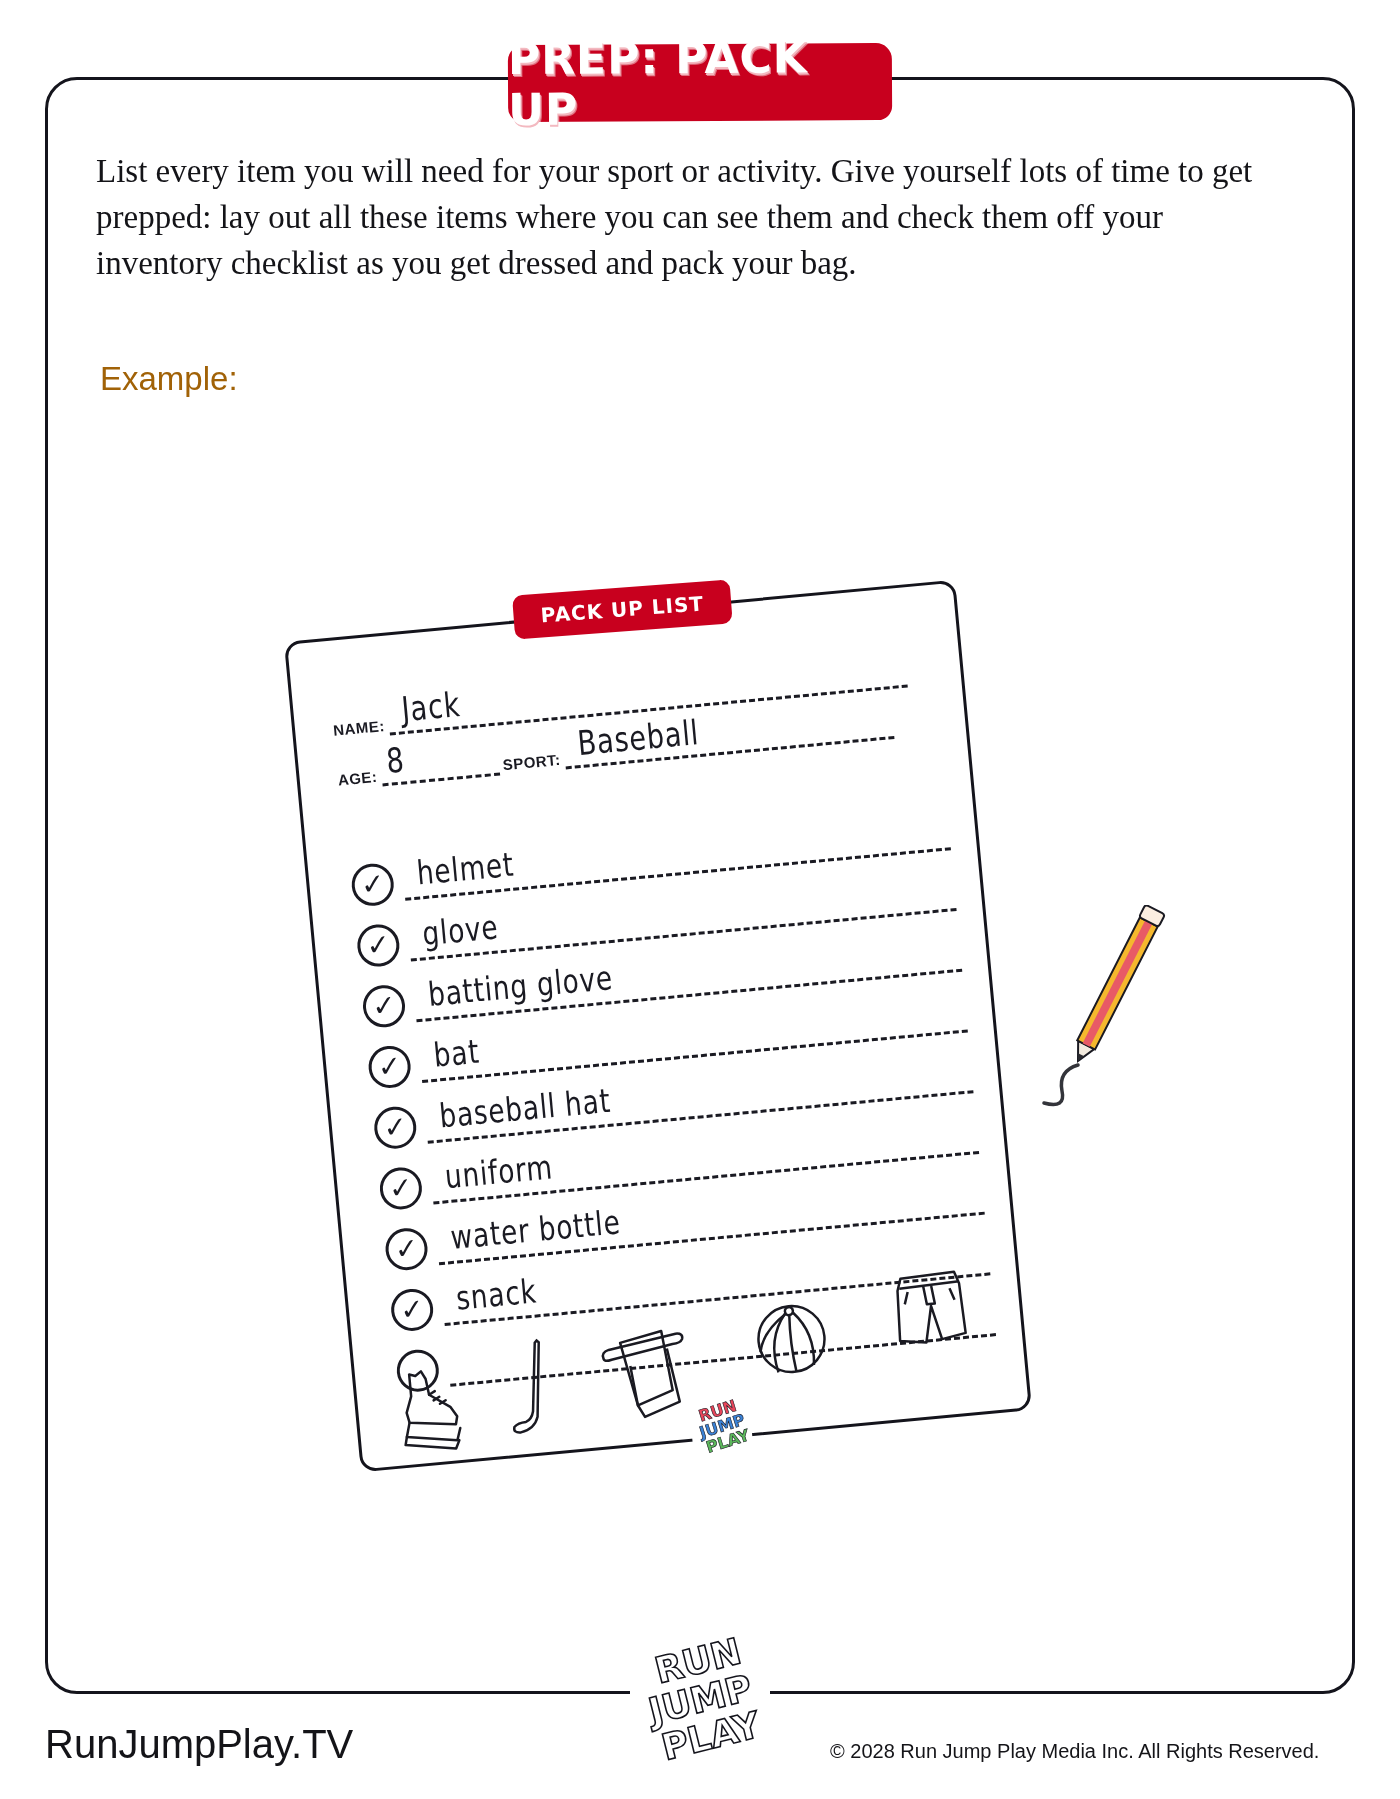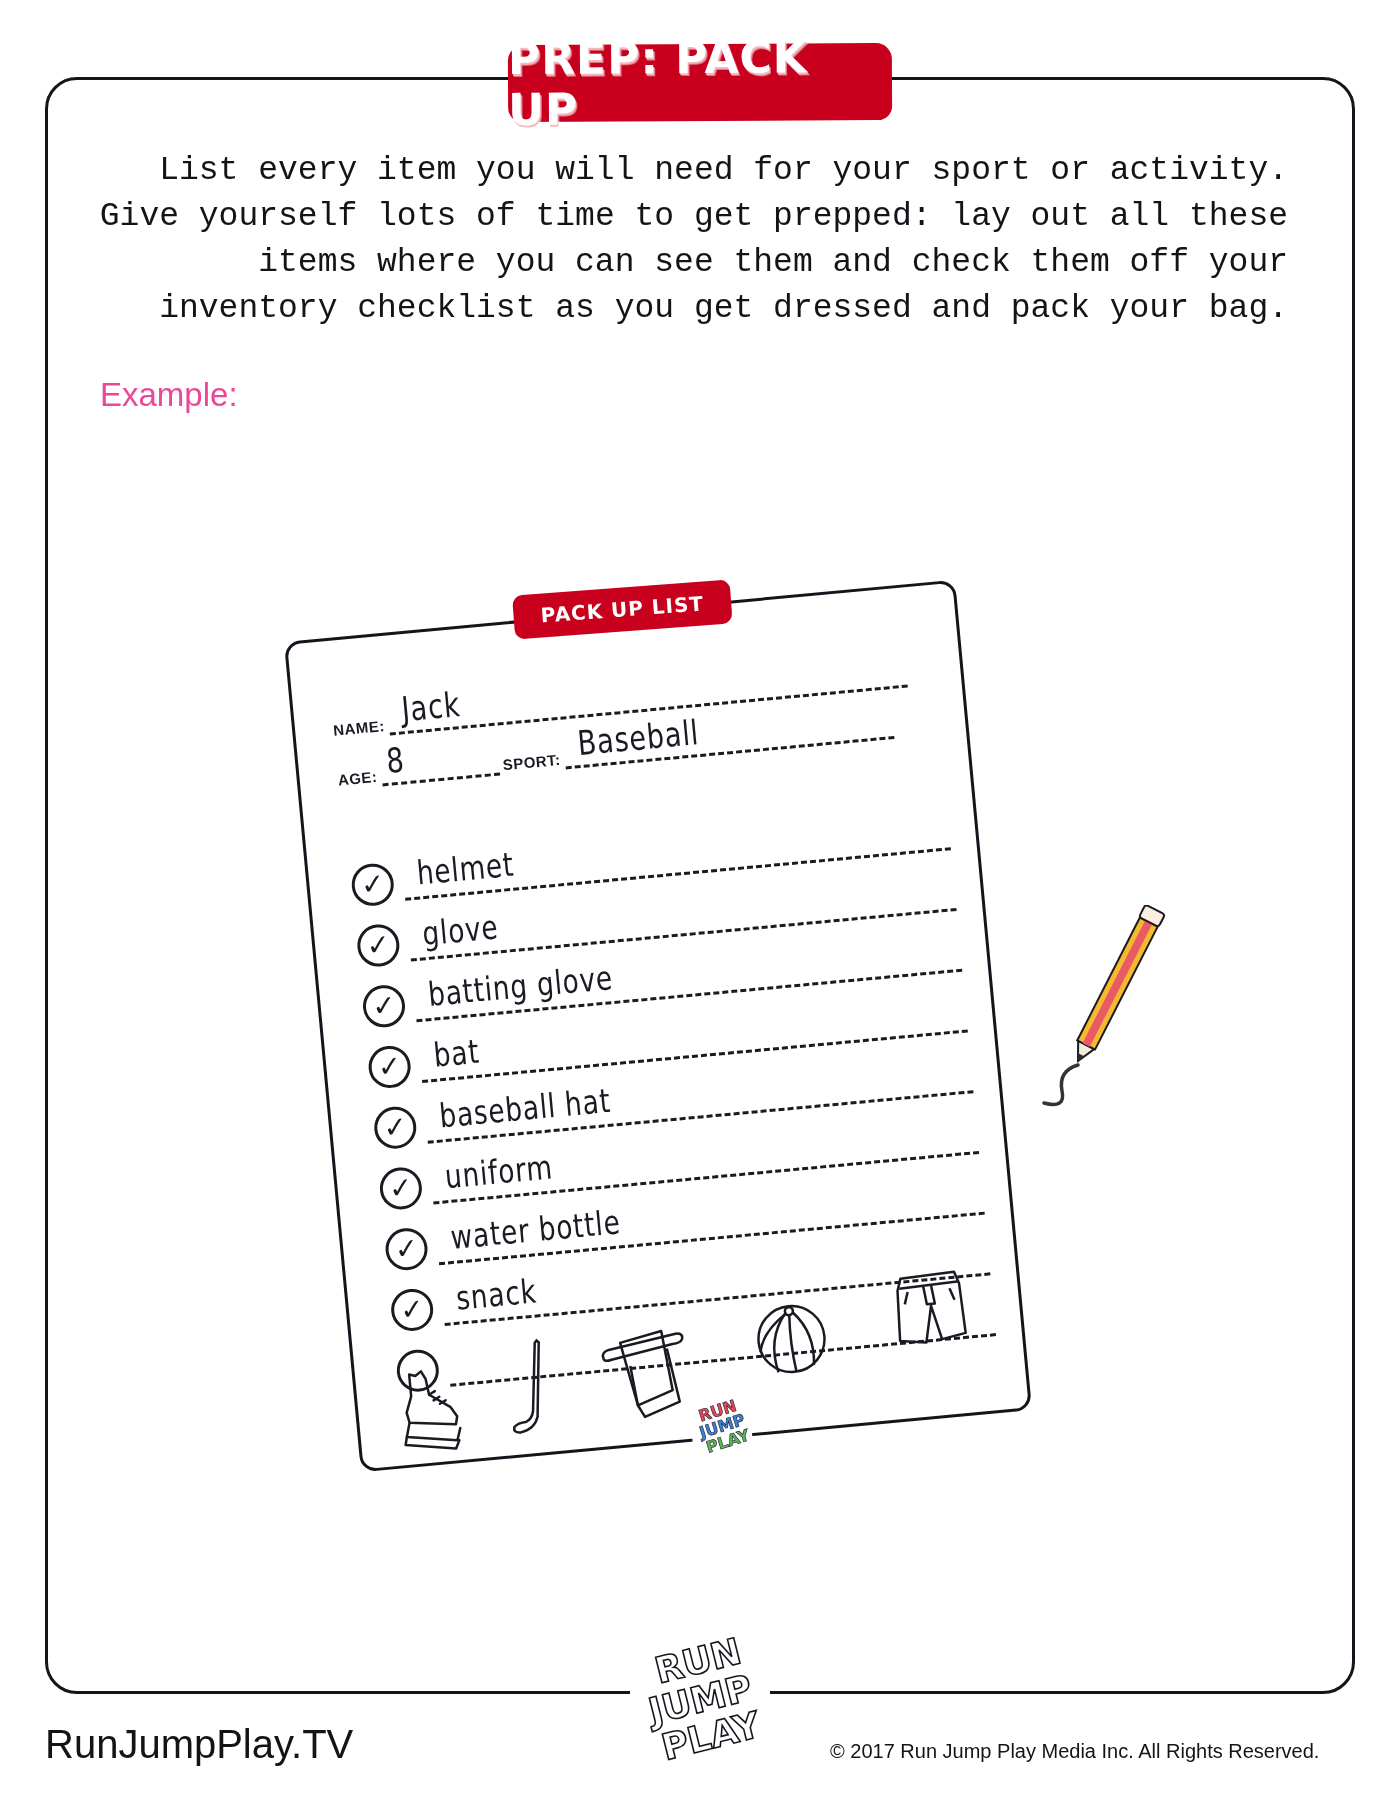--- a/index.html
+++ b/index.html
@@ -16,28 +16,27 @@
     display: flex; align-items: center; justify-content: center;
     transform: rotate(-0.3deg);
   }
   .title-pill span {
     color: #ffffff; font-family: "DejaVu Sans", sans-serif; font-weight: bold;
     font-size: 44px; letter-spacing: 1px;
     text-shadow: 1px 2px 0 #f3b9c0, 2px 3px 0 rgba(255,255,255,0.45);
   }
 
   .intro {
-    position: absolute; left: 88px; top: 148px; width: 1200px;
+    position: absolute; left: 96px; top: 148px; width: 1200px;
     font-size: 33px; line-height: 46px; color: #141418;
-    font-family: Liberation Mono, monospace;
-    text-align: right;
+    font-family: Liberation Serif, serif;
   }
   .example-label {
-    position: absolute; left: 100px; top: 372px;
-    font-size: 33px; line-height: 46px; color: #ec4899;
+    position: absolute; left: 100px; top: 356px;
+    font-size: 33px; line-height: 46px; color: #a16207;
   }
 
   
   .sheet {
     position: absolute; left: 321px; top: 609px; width: 674px; height: 834px;
     border: 3px solid #14141c; border-radius: 16px; background: #ffffff;
     transform: rotate(-5.3deg);
   }
   .sheet-tab {
     position: absolute; left: 228px; top: -26px; width: 218px; height: 44px;
@@ -254,13 +253,13 @@
 
 <svg class="bottom-logo" viewBox="0 0 140 140">
   <g font-family="DejaVu Sans, sans-serif" font-weight="bold" font-size="36" fill="#ffffff" stroke="#14141c" stroke-width="1.6" transform="rotate(-14 70 70)">
     <text x="34" y="44">RUN</text>
     <text x="18" y="82">JUMP</text>
     <text x="22" y="120">PLAY</text>
   </g>
 </svg>
 
 <div class="footer-site">RunJumpPlay.TV</div>
-<div class="footer-copy">© 2017 Run Jump Play Media Inc. All Rights Reserved.</div>
+<div class="footer-copy">© 2028 Run Jump Play Media Inc. All Rights Reserved.</div>
 
 </body></html>

